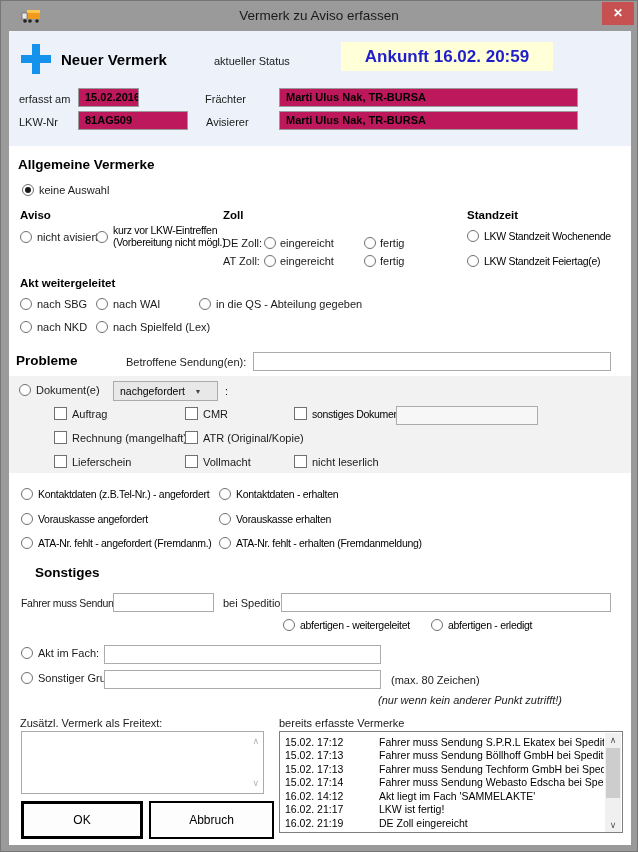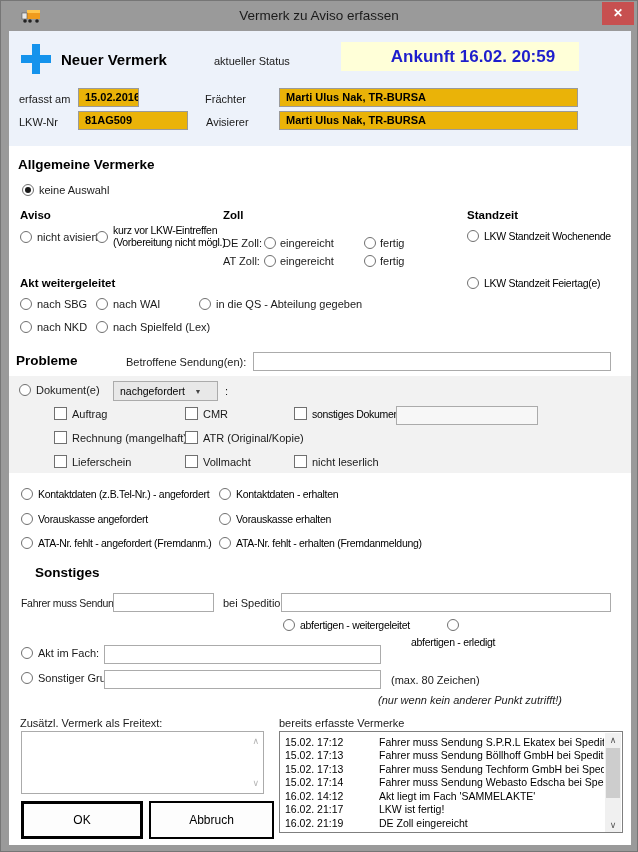--- a/index.html
+++ b/index.html
@@ -14,21 +14,21 @@
   .abs{position:absolute;}
   .row{display:flex;align-items:center;gap:5px;white-space:nowrap;justify-content:flex-end;}
   .lbl{font-size:11px;color:#1a1a1a;}
   .sm .lbl,.sm{font-size:10.5px;letter-spacing:-0.3px;}
   .h1{font-size:13.5px;font-weight:bold;color:#000;white-space:nowrap;}
   .h2{font-size:11.5px;font-weight:bold;color:#000;white-space:nowrap;}
   .radio{width:12px;height:12px;border:1px solid #707070;border-radius:50%;background:#fff;flex:none;box-sizing:border-box;}
   .radio.sel::after{content:"";display:block;width:6px;height:6px;margin:2px;border-radius:50%;background:#1a1a1a;}
   .cb{width:13px;height:13px;border:1px solid #707070;background:#fff;flex:none;box-sizing:border-box;}
   .inp{background:#fff;border:1px solid #ababab;box-sizing:border-box;height:19px;}
-  .yel{background:#eab308;border:1px solid #9a9a9a;box-sizing:border-box;height:19px;
+  .yel{background:#be185d;border:1px solid #9a9a9a;box-sizing:border-box;height:19px;
        font-size:11px;font-weight:bold;color:#000;padding:2px 0 0 6px;white-space:nowrap;overflow:hidden;}
   .status{background:#ffffd8;color:#1e1ecc;font-weight:bold;font-size:17px;text-align:center;line-height:29px;white-space:nowrap;}
   .band{position:absolute;left:8px;top:375px;width:622px;height:97px;background:#f2f2f2;}
   .combo{display:flex;align-items:center;background:#e8e8e8;border:1px solid #ababab;box-sizing:border-box;height:20px;}
   .combo .cv{font-size:10.5px;padding-left:6px;width:70px;}
   .combo .ca{width:16px;text-align:center;font-size:7px;color:#444;}
   .it{font-style:italic;font-size:11px;color:#222;white-space:nowrap;}
   .ta{background:#fff;border:1px solid #ababab;box-sizing:border-box;}
   .sarr{position:absolute;font-size:9px;color:#b5b5b5;line-height:9px;}
   .list{background:#fff;border:1px solid #7f7f7f;box-sizing:border-box;overflow:hidden;}
@@ -62,21 +62,21 @@
   </div>
 
   <div class="content"></div>
   <div class="hdr"></div>
 
   <svg class="abs" style="left:20px;top:43px;" width="30" height="30" viewBox="0 0 30 30">
     <path d="M11 0h8v11h11v8H19v11h-8V19H0v-8h11z" fill="#1593ec"></path>
   </svg>
   <div class="abs h1" style="left:60px;top:50px;font-size:15px;">Neuer Vermerk</div>
   <div class="abs lbl" style="left:213px;top:54px;">aktueller Status</div>
-  <div class="abs status" style="left:340px;top:41px;width:212px;height:29px;padding-left:26px;">Ankunft 16.02. 20:59</div>
+  <div class="abs status" style="left:340px;top:41px;width:212px;height:29px;">Ankunft 16.02. 20:59</div>
 
   <div class="abs lbl" style="left:18px;top:92px;">erfasst am</div>
   <div class="abs yel" style="left:77px;top:87px;width:61px;">15.02.2016</div>
   <div class="abs lbl" style="left:204px;top:92px;">Frächter</div>
   <div class="abs yel" style="left:278px;top:87px;width:299px;">Marti Ulus Nak, TR-BURSA</div>
   <div class="abs lbl" style="left:18px;top:115px;">LKW-Nr</div>
   <div class="abs yel" style="left:77px;top:110px;width:110px;">81AG509</div>
   <div class="abs lbl" style="left:205px;top:115px;">Avisierer</div>
   <div class="abs yel" style="left:278px;top:110px;width:299px;">Marti Ulus Nak, TR-BURSA</div>
 
@@ -113,21 +113,21 @@
     <span class="lbl" style="width:80px;">eingereicht</span>
     <span class="radio"></span>
     <span class="lbl">fertig</span>
   </div>
 
   <div class="abs h2" style="left:466px;top:208px;">Standzeit</div>
   <div class="abs row sm" style="left:466px;top:229px;">
     <span class="radio"></span>
     <span>LKW Standzeit Wochenende</span>
   </div>
-  <div class="abs row sm" style="left:466px;top:254px;margin-top:22px;">
+  <div class="abs row sm" style="left:466px;top:254px;">
     <span class="radio"></span>
     <span>LKW Standzeit Feiertag(e)</span>
   </div>
 
   <div class="abs h2" style="left:19px;top:276px;">Akt weitergeleitet</div>
   <div class="abs row" style="left:19px;top:297px;">
     <span class="radio"></span>
     <span class="lbl">nach SBG</span>
   </div>
   <div class="abs row" style="left:95px;top:297px;">
@@ -225,21 +225,21 @@
   <div class="abs h1" style="left:34px;top:564px;">Sonstiges</div>
   <div class="abs lbl sm" style="left:20px;top:596px;">Fahrer muss Sendung</div>
   <div class="abs inp" style="left:112px;top:592px;width:101px;"></div>
   <div class="abs lbl" style="left:222px;top:596px;">bei Spedition</div>
   <div class="abs inp" style="left:280px;top:592px;width:330px;"></div>
 
   <div class="abs row sm" style="left:282px;top:618px;">
     <span class="radio"></span>
     <span>abfertigen - weitergeleitet</span>
   </div>
-  <div class="abs row sm" style="left:410px;top:618px;flex-direction:column;">
+  <div class="abs row sm" style="left:430px;top:618px;">
     <span class="radio"></span>
     <span>abfertigen - erledigt</span>
   </div>
 
   <div class="abs row" style="left:20px;top:646px;">
     <span class="radio"></span>
     <span class="lbl">Akt im Fach:</span>
   </div>
   <div class="abs inp" style="left:103px;top:644px;width:277px;"></div>
   <div class="abs row" style="left:20px;top:671px;">

